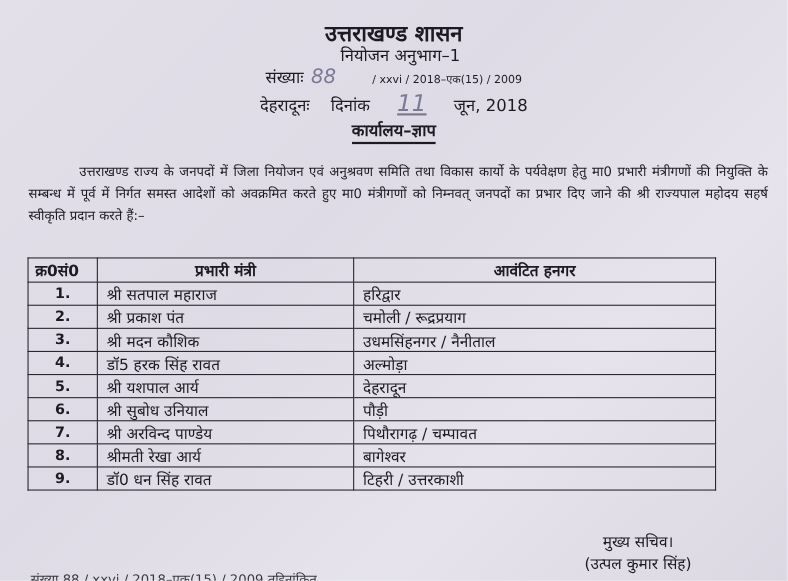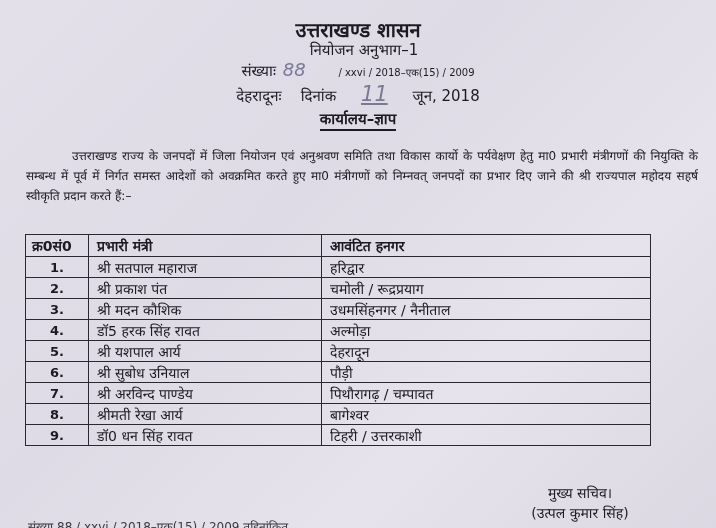--- a/index.html
+++ b/index.html
@@ -23,21 +23,21 @@
     position: absolute; left: 26px; top: 146px; width: 672px;
     font-size: 12px; line-height: 20px; text-align: justify; text-indent: 46px;
   }
   table.main {
     position: absolute; left: 25px; top: 210px; width: 626px;
     border-collapse: collapse; font-size: 14px; margin-top: 24px;
   }
   table.main td, table.main th {
     border: 1.5px solid #2a2830; height: 20px; padding: 0 8px; vertical-align: middle;
   }
-  table.main th { font-weight: bold; text-align: left; height: 21px; }
+  table.main th { font-weight: bold; text-align: center; height: 21px; }
   table.main th.c1 { text-align: left; padding-left: 6px; }
   td.sn { width: 46px; text-align: center; font-weight: bold; font-size: 13px; }
   td.min { width: 216px; }
   .sign { position: absolute; left: 505px; top: 483px; text-align: center; font-size: 14px; line-height: 20px; width: 150px; }
   .footer { position: absolute; left: 28px; top: 518px; font-size: 12px; color: #3a3840; white-space: nowrap; }
 </style>
 </head>
 <body>
 
 <div class="header">

